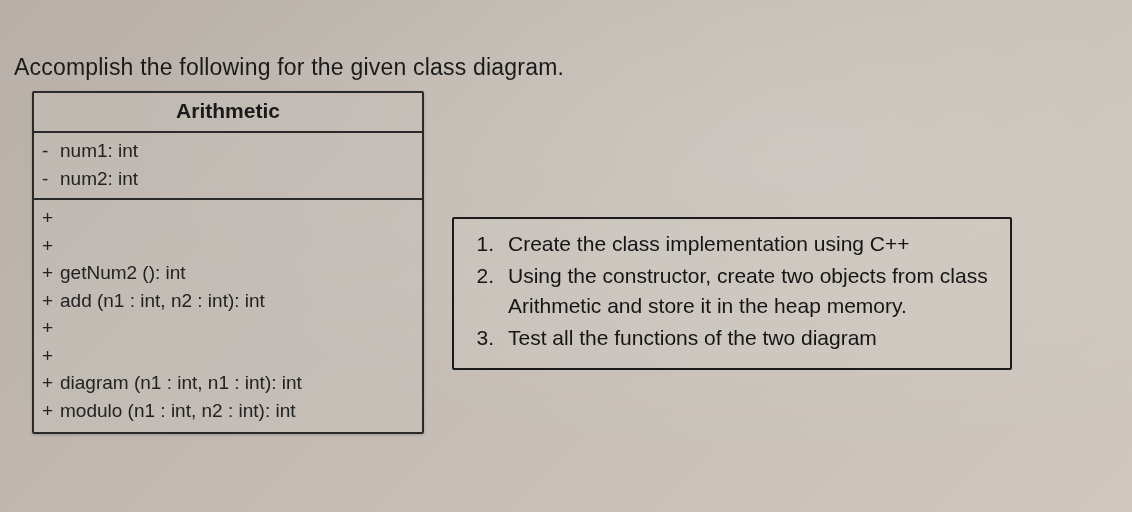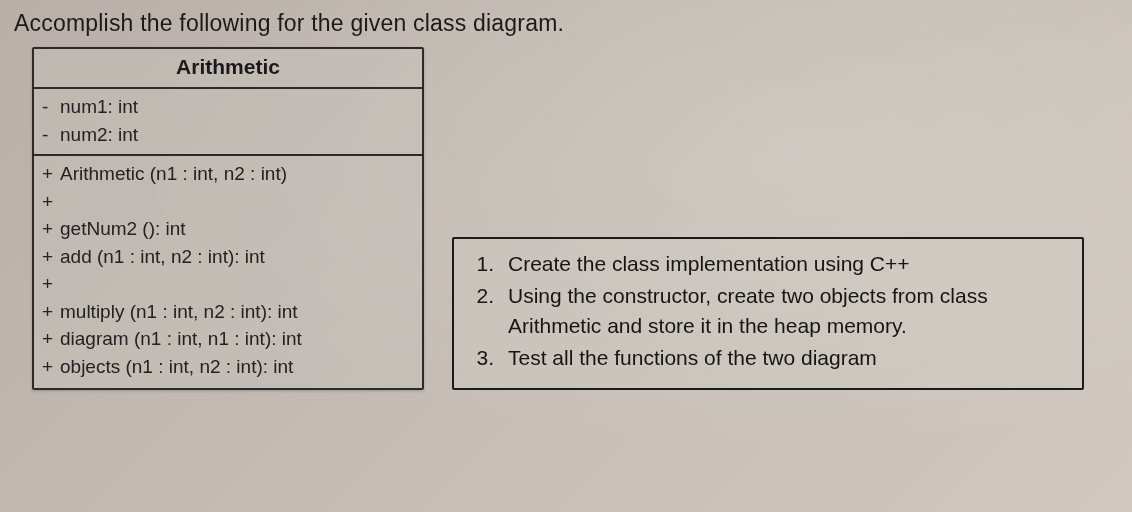--- a/index.html
+++ b/index.html
@@ -25,25 +25,26 @@
     .page {
       padding: 10px 14px;
       position: relative;
     }
     .heading {
       font-size: 23px;
       font-weight: 500;
       color: #1a1a1a;
       margin-bottom: 10px;
       letter-spacing: 0.2px;
+      margin-top: 44px;
     }
     .content-row {
       display: flex;
       gap: 28px;
-      align-items: flex-end;
+      align-items: center;
     }
     .uml-box {
       border: 2px solid #2a2a2a;
       width: 392px;
       background: rgba(200,195,190,0.4);
       margin-left: 18px;
       border-radius: 2px;
       box-shadow: 0 1px 3px rgba(0,0,0,0.2);
     }
     .uml-title {
@@ -71,21 +72,21 @@
       gap: 6px;
     }
     .vis {
       width: 12px;
       display: inline-block;
       text-align: left;
     }
     .tasks-box {
       border: 2.5px solid #1a1a1a;
       padding: 10px 14px 14px 14px;
-      width: 632px;
+      width: 560px;
       margin-top: 62px;
       background: rgba(210,205,200,0.3);
       border-radius: 2px;
     }
     .tasks-list {
       list-style: none;
       counter-reset: task;
     }
     .tasks-list li {
       counter-increment: task;
@@ -122,47 +123,45 @@
           <span>num1: int</span>
         </div>
         <div class="uml-line">
           <span class="vis">-</span>
           <span>num2: int</span>
         </div>
       </div>
       <div class="uml-methods">
         <div class="uml-line">
           <span class="vis">+</span>
-          <span>Arithmetic (n1 : int, n2 : int)</span>
         </div>
         <div class="uml-line">
           <span class="vis">+</span>
         </div>
         <div class="uml-line">
           <span class="vis">+</span>
           <span>getNum2 (): int</span>
         </div>
         <div class="uml-line">
           <span class="vis">+</span>
           <span>add (n1 : int, n2 : int): int</span>
         </div>
         <div class="uml-line">
           <span class="vis">+</span>
         </div>
         <div class="uml-line">
           <span class="vis">+</span>
-          <span>multiply (n1 : int, n2 : int): int</span>
         </div>
         <div class="uml-line">
           <span class="vis">+</span>
           <span>diagram (n1 : int, n1 : int): int</span>
         </div>
         <div class="uml-line">
           <span class="vis">+</span>
-          <span>objects (n1 : int, n2 : int): int</span>
+          <span>modulo (n1 : int, n2 : int): int</span>
         </div>
       </div>
     </div>
 
     <div class="tasks-box">
       <ol class="tasks-list">
         <li>
             <span class="task-text">Create the class implementation using C++</span>
           </li>
         <li>

